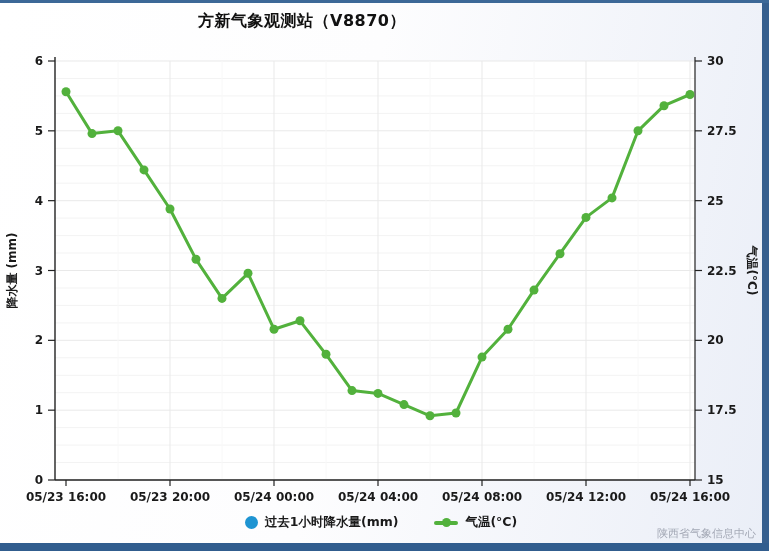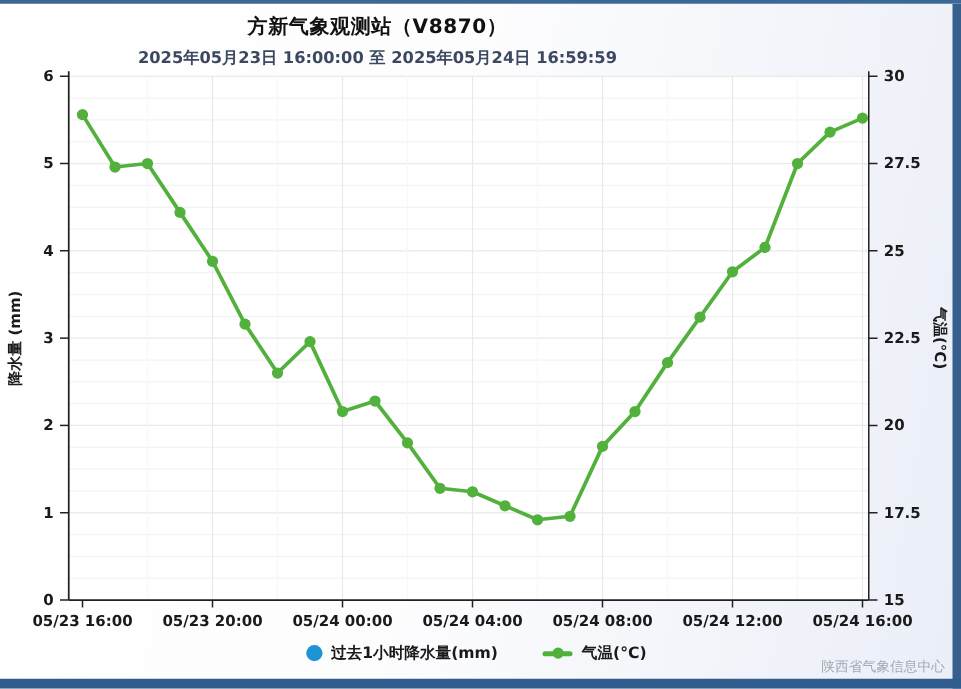--- a/index.html
+++ b/index.html
@@ -32,21 +32,20 @@
 </style>
 </head>
 <body>
 
 <div class="page">
   <div class="edge-right"></div>
   <div class="edge-bottom"></div>
 
   <div class="header">
     <div class="title">方新气象观测站（V8870）</div>
-    <div class="subtitle">2025年05月23日 16:00:00 至 2025年05月24日 16:59:59</div>
   </div>
 
   <svg id="chart-svg" width="762" height="460">
       <rect x="55" y="12" width="640" height="419" fill="#ffffff"></rect>
       <line x1="55" x2="695" y1="431.0" y2="431.0" stroke="#e9e9e9" stroke-width="1"></line>
       <line x1="55" x2="695" y1="413.5" y2="413.5" stroke="#f3f3f3" stroke-width="1"></line>
       <line x1="55" x2="695" y1="396.1" y2="396.1" stroke="#f3f3f3" stroke-width="1"></line>
       <line x1="55" x2="695" y1="378.6" y2="378.6" stroke="#f3f3f3" stroke-width="1"></line>
       <line x1="55" x2="695" y1="361.2" y2="361.2" stroke="#e9e9e9" stroke-width="1"></line>
       <line x1="55" x2="695" y1="343.7" y2="343.7" stroke="#f3f3f3" stroke-width="1"></line>

